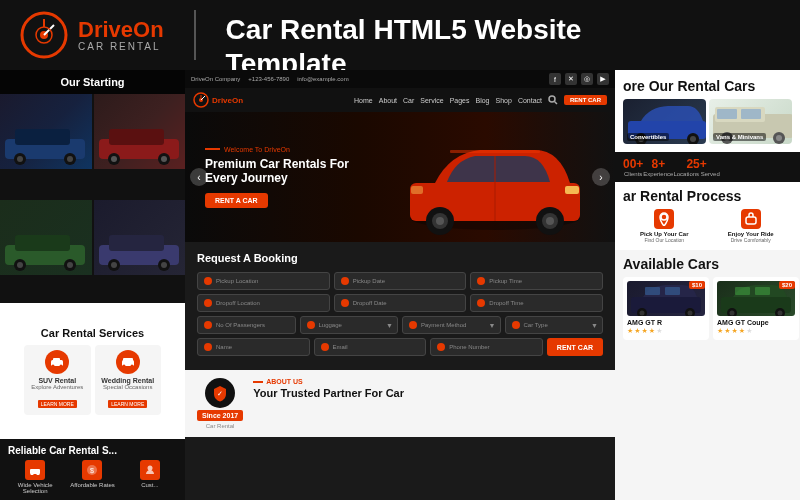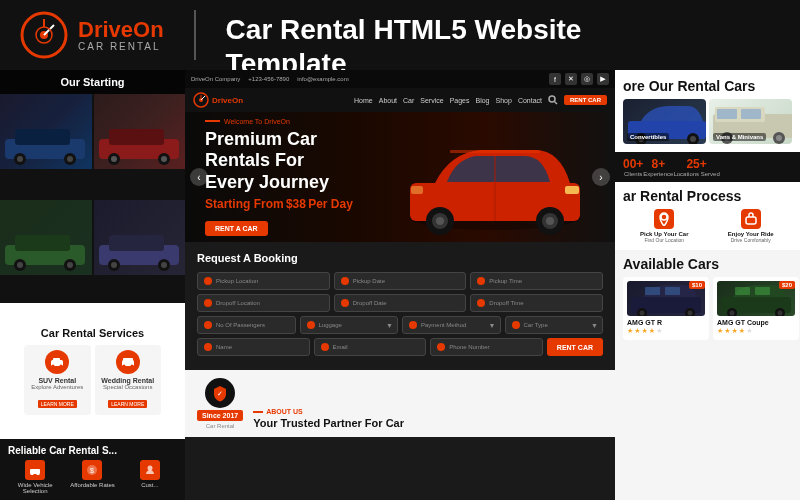--- a/index.html
+++ b/index.html
@@ -290,21 +290,21 @@
       gap: 4px;
     }
     .hero-subtitle::before {
       content: '';
       display: inline-block;
       width: 15px;
       height: 2px;
       background: #e63900;
     }
     .hero-title {
-      font-size: 18px;
+      font-size: 12px;
       font-weight: bold;
       color: #fff;
       line-height: 1.2;
       margin-bottom: 4px;
     }
     .hero-price {
       font-size: 8px;
       color: #ccc;
       margin-bottom: 6px;
     }
@@ -389,21 +389,21 @@
       display: flex;
       align-items: center;
       white-space: nowrap;
     }
 
     
     .about-strip {
       background: #f5f5f5;
       padding: 8px 12px;
       display: flex;
-      align-items: flex-end;
+      align-items: flex-start;
       gap: 10px;
     }
     .about-icon-area {
       display: flex;
       flex-direction: column;
       align-items: center;
       gap: 2px;
     }
     .since-badge {
       background: #e63900;
@@ -781,23 +781,20 @@
           <div class="mockup-rent-btn">RENT CAR</div>
         </div>
       </div>
 
       <div class="mockup-hero">
         <div class="hero-content">
           <div class="hero-subtitle">Welcome To DriveOn</div>
           <div class="hero-title">
             <span>Premium Car Rentals For</span><br>
             <span>Every Journey</span>
-          </div>
-          <div class="hero-price">
-            <span>Starting From</span> <span style="color:#e63900;font-size:12px;font-weight:bold">$38</span> <span>Per Day</span>
           </div>
           <div class="hero-btn">RENT A CAR</div>
         </div>
 
         <div class="hero-car">
           <svg width="200" height="110" viewBox="0 0 200 110">
 
             <ellipse cx="100" cy="90" rx="85" ry="12" fill="rgba(0,0,0,0.3)"></ellipse>
             <rect x="15" y="55" width="170" height="38" rx="6" fill="#cc2200"></rect>
             <path d="M40 55 Q55 25 85 22 L140 22 Q165 22 175 55 Z" fill="#cc2200"></path>

